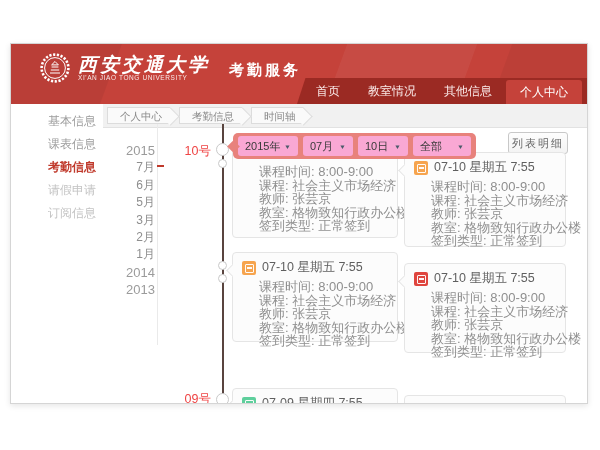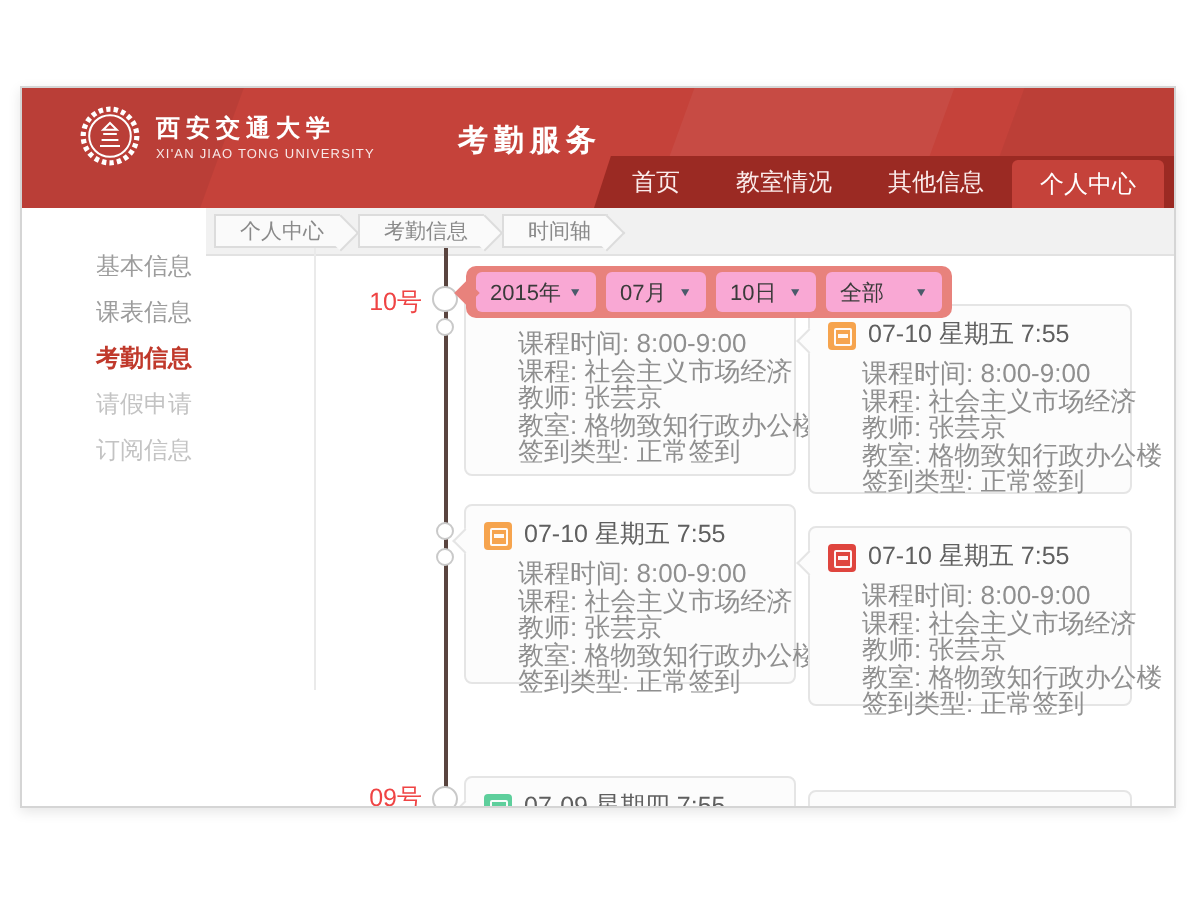--- a/index.html
+++ b/index.html
@@ -13,42 +13,42 @@
   
   .hdr { position:absolute; left:0; top:0; width:100%; height:60px; background:#c5423a; overflow:hidden; }
   .hdr .diag1 { position:absolute; left:-50px; top:-5px; width:150px; height:70px; background:rgba(0,0,0,.05); transform:skewX(-20deg); }
   .hdr .diag2 { position:absolute; left:330px; top:-5px; width:130px; height:44px; background:rgba(255,255,255,.05); transform:skewX(-20deg); }
   .hdr .diag3 { position:absolute; left:495px; top:-5px; width:140px; height:44px; background:rgba(0,0,0,.045); transform:skewX(-20deg); }
   .navband { position:absolute; left:286px; top:34px; width:330px; height:26px; background:#9b2a23; transform:skewX(-18deg); transform-origin:bottom left; }
 
   .logo { position:absolute; left:28px; top:8px; display:flex; align-items:center; }
   .seal { width:32px; height:32px; }
   .uni { margin-left:7px; color:#fff; }
-  .uni-cn { font-family:"Liberation Serif","DejaVu Serif",serif; font-weight:bold; font-size:12px; letter-spacing:3px; line-height:19px; }
+  .uni-cn { font-family:"Liberation Serif","DejaVu Serif",serif; font-style:italic; font-weight:bold; font-size:19px; letter-spacing:3px; line-height:19px; }
   .uni-en { font-size:6.5px; letter-spacing:.6px; color:rgba(255,255,255,.88); }
   .apptitle { position:absolute; left:218px; top:17px; color:#fff; font-size:15px; font-weight:bold; letter-spacing:3px; }
 
   .userinfo { position:absolute; right:13px; top:9px; color:#fff; font-size:11px; display:flex; align-items:center; gap:4px; cursor:pointer; }
 
   .nav { position:absolute; right:5px; top:34px; height:26px; display:flex; align-items:flex-end; }
   .nav-item { height:26px; line-height:26px; padding:0 14px; color:#fbeceb; font-size:12px; cursor:pointer; }
   .nav-item.active { background:#c5423a; border-radius:3px 3px 0 0; height:24px; line-height:24px; color:#fff; }
 
   
   .crumbbar { position:absolute; left:92px; right:0; top:60px; height:24px; background:#f1f1f1;
               border-bottom:1px solid #e2e2e2; display:flex; align-items:center; padding-left:4px; }
   .crumb { position:relative; height:17px; line-height:16px; background:#fafafa; border:1px solid #dcdcdc; border-right:none;
            padding:0 8px 0 12px; font-size:10.5px; color:#8a8a8a; margin-right:9px; cursor:pointer; }
   .crumb::after { content:""; position:absolute; right:-6.5px; top:2px; width:12px; height:12px; background:inherit;
                   border-top:1px solid #dcdcdc; border-right:1px solid #dcdcdc; transform:rotate(45deg); }
   .crumb .t { position:relative; z-index:2; }
   .cz3{z-index:4;} .cz2{z-index:3;} .cz1{z-index:2;}
 
   
-  .side { position:absolute; left:0; top:78px; width:142px; }
+  .side { position:absolute; left:0; top:66px; width:142px; }
   .side-item { display:block; padding-left:37px; line-height:23px; font-size:12px; color:#9c9c9c; cursor:pointer; }
   .side-item.active { color:#c0392b; font-weight:bold; }
   .side-item.muted { color:#c3c3c3; }
   .side-divider { position:absolute; left:146px; top:76px; width:1px; height:225px; background:#eaeaea; }
 
   
   .tl-nav { position:absolute; left:40px; top:98px; width:104px; text-align:right; }
   .tl-nav div { line-height:17.4px; cursor:pointer; }
   .tl-year { font-size:13px; color:#9b9b9b; }
   .tl-month { font-size:12px; color:#8e8e8e; position:relative; }
@@ -144,20 +144,31 @@
 
   <div class="side">
     <span class="side-item">基本信息</span>
     <span class="side-item">课表信息</span>
     <span class="side-item active">考勤信息</span>
     <span class="side-item muted">请假申请</span>
     <span class="side-item muted">订阅信息</span>
   </div>
   <div class="side-divider"></div>
 
+  <div class="tl-nav">
+    <div class="tl-year">2015</div>
+    <div class="tl-month active">7月</div>
+    <div class="tl-month">6月</div>
+    <div class="tl-month">5月</div>
+    <div class="tl-month">3月</div>
+    <div class="tl-month">2月</div>
+    <div class="tl-month">1月</div>
+    <div class="tl-year">2014</div>
+    <div class="tl-year">2013</div>
+  </div>
 
   <div class="daymark dm1">10号</div>
   <div class="daymark dm2">09号</div>
 
   <div class="tl-line"></div>
   <div class="tl-dot dot-big1"></div>
   <div class="tl-dot dot-sm1"></div>
   <div class="tl-dot dot-sm2"></div>
   <div class="tl-dot dot-sm3"></div>
   <div class="tl-dot dot-big2"></div>
@@ -174,20 +185,21 @@
     <div class="pill p3">
       <span>10日</span>
       <span class="arrow">▼</span>
     </div>
     <div class="pill p4">
       <span>全部</span>
       <span class="arrow">▼</span>
     </div>
   </div>
 
+  <div class="listbtn">列表明细</div>
 
   <div class="card c-l1 no-arrow">
     <div class="card-fields">
       <div class="cf"><span>课程时间:</span> <span>8:00-9:00</span></div>
       <div class="cf"><span>课程:</span> <span>社会主义市场经济</span></div>
       <div class="cf"><span>教师:</span> <span>张芸京</span></div>
       <div class="cf"><span>教室:</span> <span>格物致知行政办公楼</span></div>
       <div class="cf"><span>签到类型:</span> <span>正常签到</span></div>
     </div>
   </div>

